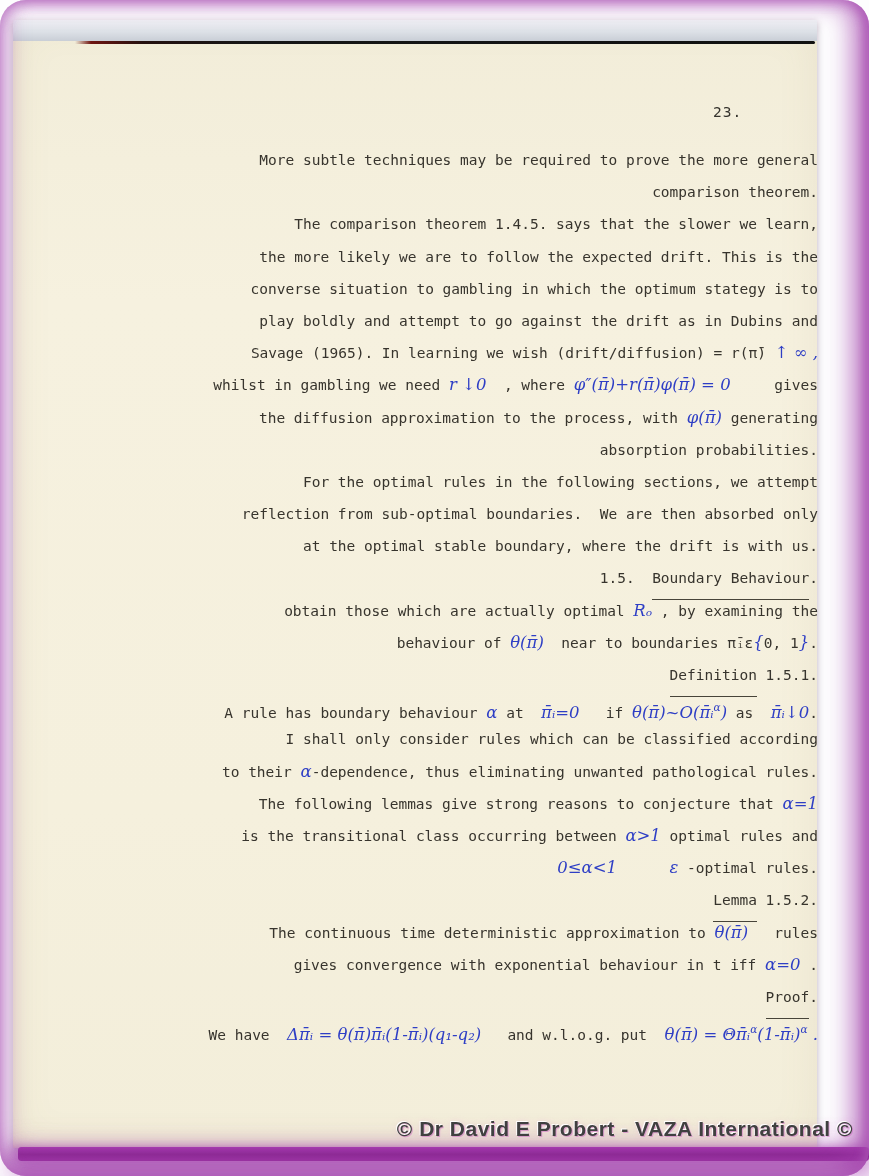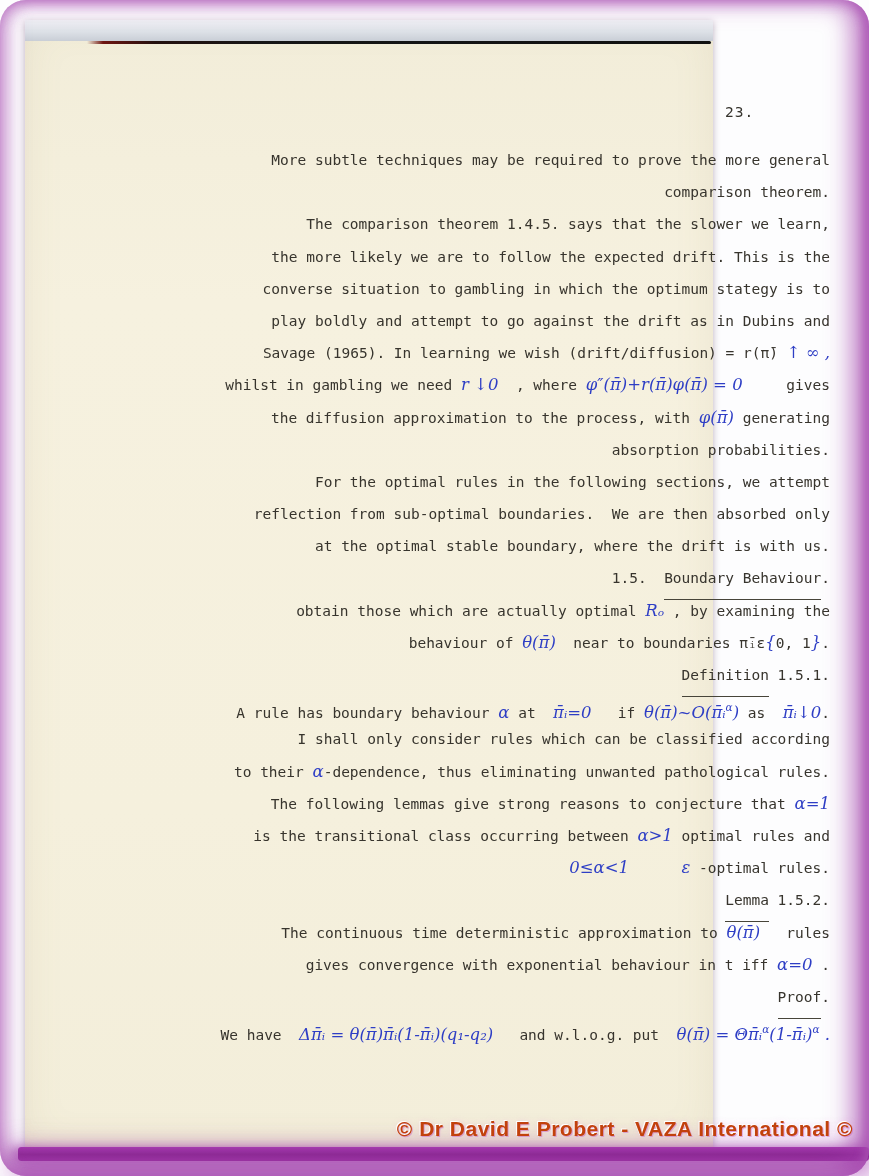--- a/index.html
+++ b/index.html
@@ -3,21 +3,21 @@
 <meta charset="utf-8">
 <style>
   html,body { margin:0; padding:0; background:#ffffff; }
   .stage {
     position:relative; width:869px; height:1176px;
     background:#fdfdfe; overflow:hidden;
     font-family:"DejaVu Sans Mono", monospace;
   }
   
   .scan {
-    position:absolute; left:25px; top:20px; width:688px; height:1128px;
+    position:absolute; left:13px; top:20px; width:804px; height:1128px;
     background:linear-gradient(180deg,#f2edd9 0%, #f6f1df 25%, #f5f0dd 70%, #f3eeda 100%);
     box-shadow:0 2px 7px rgba(90,60,95,.4), inset 0 0 40px rgba(150,130,80,.10);
   }
   .scan-strip {
     position:absolute; top:0; left:0; right:0; height:21px;
     background:linear-gradient(180deg,#f0f2f5 0%, #dde1e7 55%, #c9ced6 100%);
   }
   .edge-line {
     position:absolute; top:21px; left:0; right:2px; height:3px; border-radius:2px;
     background:linear-gradient(90deg, rgba(20,20,20,0) 0px, rgba(20,20,20,0) 62px,
@@ -57,21 +57,21 @@
       inset 0 0 12px 2px rgba(210,150,215,.30),
       inset -16px 0 24px 2px rgba(160,60,170,.55),
       inset -5px 0 8px rgba(150,50,160,.55),
       inset 0 -20px 28px rgba(150,45,160,.55),
       inset 8px 0 14px rgba(195,135,205,.22),
       inset 0 7px 12px rgba(205,155,215,.28);
   }
   .watermark {
     position:absolute; right:16px; top:1117px; z-index:5;
     font:bold 21px "Liberation Sans", sans-serif;
-    color:#c2410c; letter-spacing:.5px;
+    color:#404040; letter-spacing:.5px;
     text-shadow:-1px -1px 0 rgba(255,255,255,.95),
                  1px 1px 0 rgba(200,90,190,.45),
                  0 0 6px rgba(235,140,220,.35);
   }
 </style>
 </head>
 <body>
 
 <div class="stage">
   <div class="scan">

